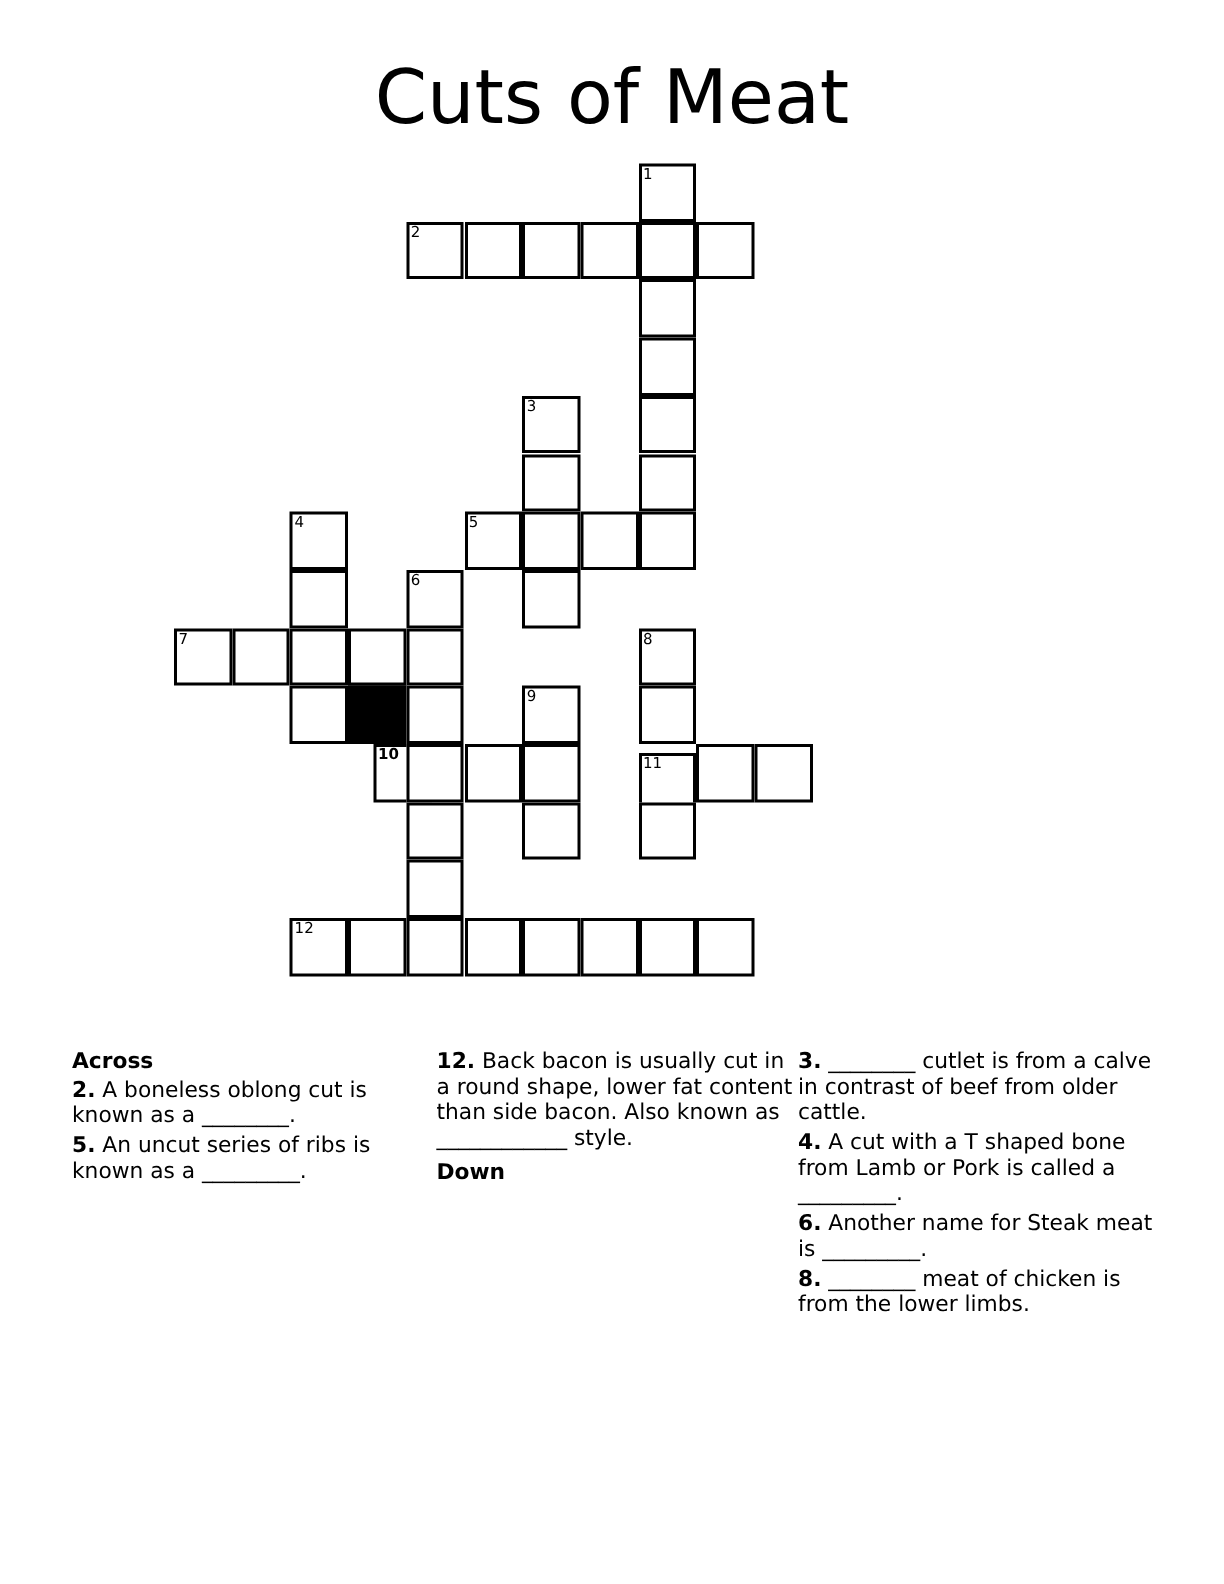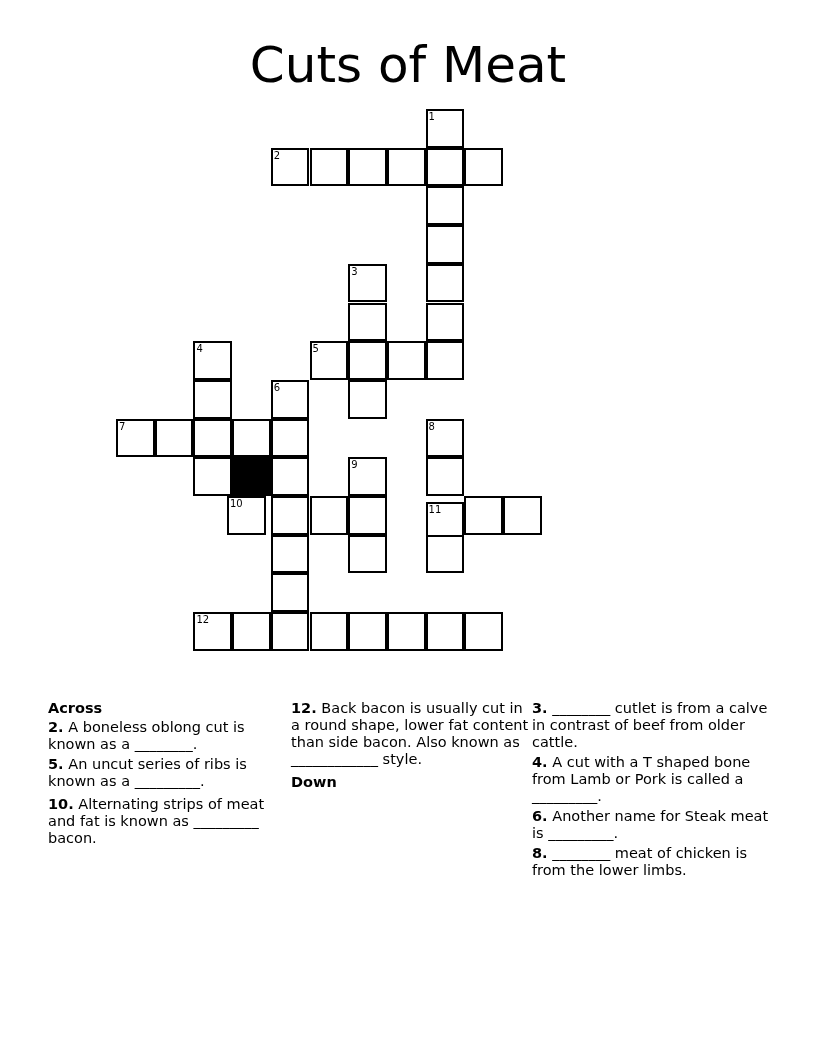--- a/index.html
+++ b/index.html
@@ -70,21 +70,21 @@
     <div class="cell" style="left: 309.6px; top: 309.6px;">
       <span class="num">8</span>
     </div>
     <div class="cell" style="left: 77.4px; top: 348.3px;"></div>
     <div class="cell black" style="left: 116.1px; top: 348.3px;"></div>
     <div class="cell" style="left: 154.8px; top: 348.3px;"></div>
     <div class="cell" style="left: 232.2px; top: 348.3px;">
       <span class="num">9</span>
     </div>
     <div class="cell" style="left: 309.6px; top: 348.3px;"></div>
-    <div class="cell" style="left: 111px; top: 387px;">
+    <div class="cell" style="left: 133px; top: 387px; font-weight: bold;">
       <span class="num">10</span>
     </div>
     <div class="cell" style="left: 154.8px; top: 387px;"></div>
     <div class="cell" style="left: 193.5px; top: 387px;"></div>
     <div class="cell" style="left: 232.2px; top: 387px;"></div>
     <div class="cell" style="left: 309.6px; top: 393px;">
       <span class="num">11</span>
     </div>
     <div class="cell" style="left: 348.3px; top: 387px;"></div>
     <div class="cell" style="left: 387px; top: 387px;"></div>
@@ -101,21 +101,20 @@
     <div class="cell" style="left: 232.2px; top: 503.1px;"></div>
     <div class="cell" style="left: 270.9px; top: 503.1px;"></div>
     <div class="cell" style="left: 309.6px; top: 503.1px;"></div>
     <div class="cell" style="left: 348.3px; top: 503.1px;"></div>
   </div>
 
 <div class="clues col1">
   <div class="heading">Across</div>
   <div class="clue"><b>2.</b> <span>A boneless oblong cut is known as a ________.</span></div>
   <div class="clue"><b>5.</b> <span>An uncut series of ribs is known as a _________.</span></div>
-  <div class="clue gap"><b>10.</b> <span>Alternating strips of meat and fat is known as _________ bacon.</span></div>
 </div>
 
 <div class="clues col2">
   <div class="clue"><b>12.</b> <span>Back bacon is usually cut in a round shape, lower fat content than side bacon. Also known as ____________ style.</span></div>
   <div class="heading gap">Down</div>
 </div>
 
 <div class="clues col3">
   <div class="clue"><b>3.</b> <span>________ cutlet is from a calve in contrast of beef from older cattle.</span></div>
   <div class="clue"><b>4.</b> <span>A cut with a T shaped bone from Lamb or Pork is called a _________.</span></div>

